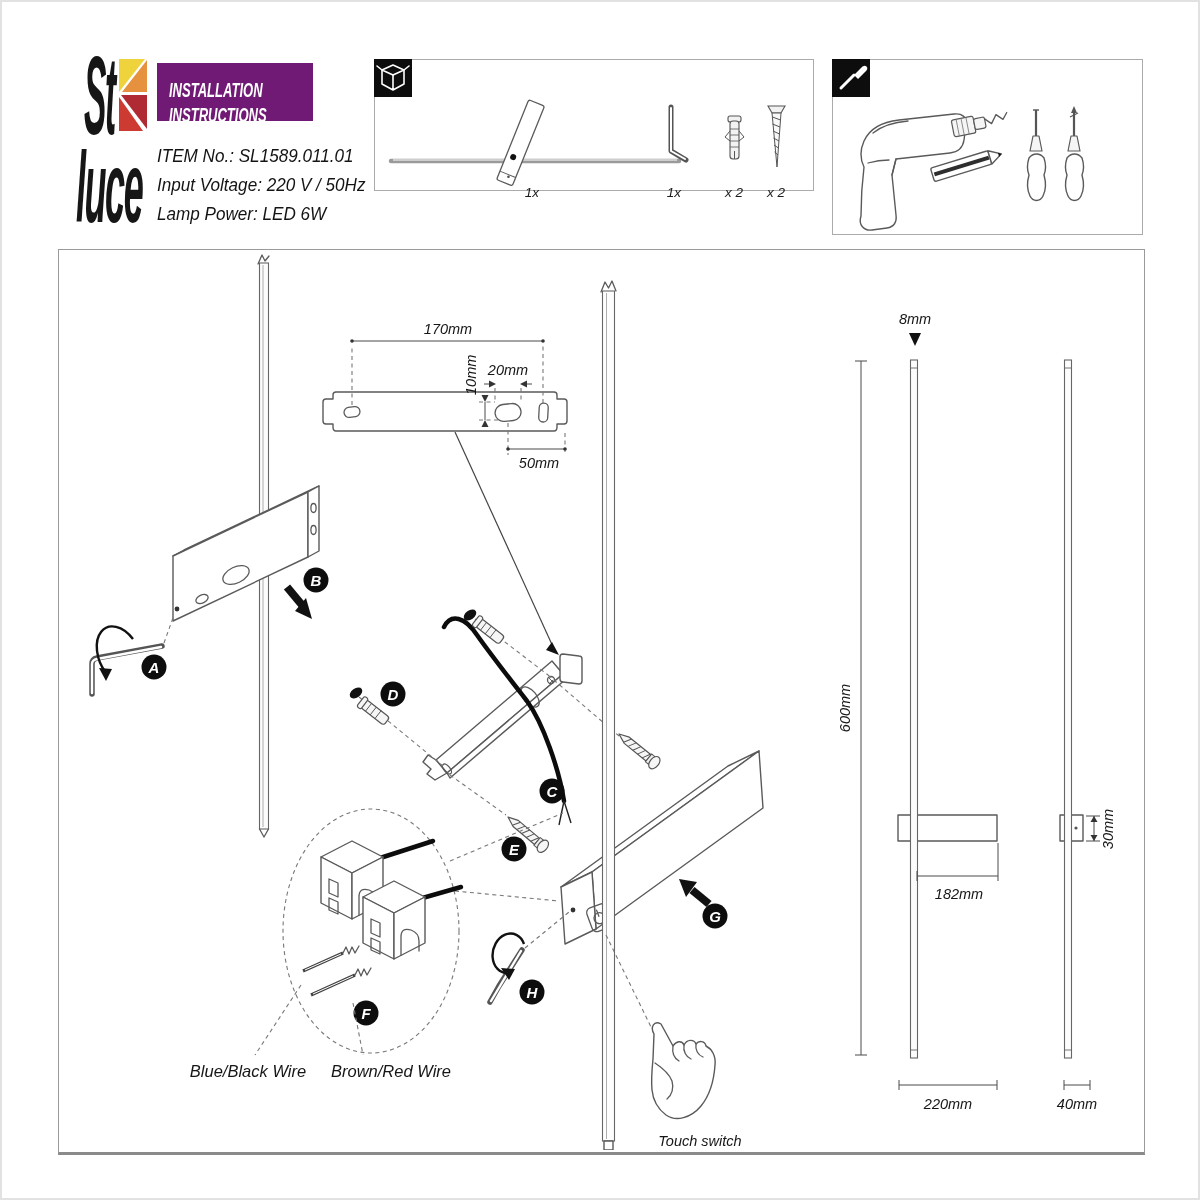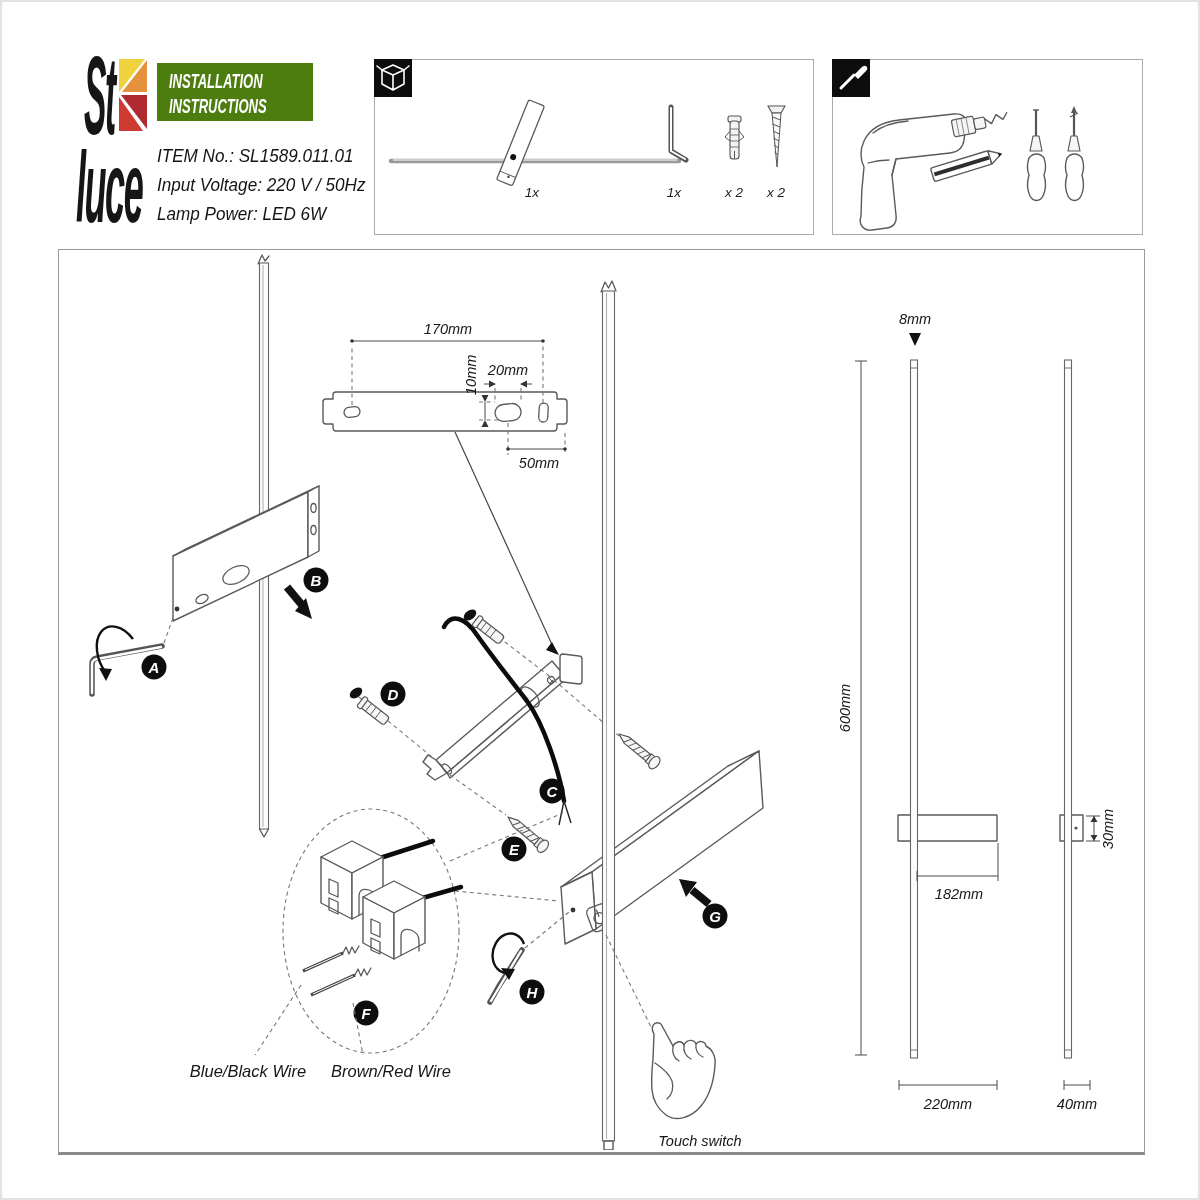--- a/index.html
+++ b/index.html
@@ -5,28 +5,28 @@
   html,body{margin:0;padding:0;background:#fff;}
   .page{position:relative;width:1200px;height:1200px;background:#fff;border:2px solid #e2e2e2;
         box-sizing:border-box;font-family:"Liberation Sans",sans-serif;overflow:hidden;font-style:italic;}
   .abs{position:absolute;}
   
   .logo-st{left:82px;top:50px;font-weight:700;font-size:112px;line-height:0.78;color:#161616;
            letter-spacing:-5px;transform:scaleX(0.30);transform-origin:left top;}
   .logo-luce{left:74px;top:143px;font-weight:700;font-size:100px;line-height:0.85;color:#161616;
            letter-spacing:-4px;transform:scaleX(0.36);transform-origin:left top;}
   
-  .title-bar{left:155px;top:61px;width:156px;height:58px;background:#4d7c0f;color:#fff;
-             font-weight:700;font-size:21px;line-height:25px;padding:5px 0 0 12px;box-sizing:border-box;}
+  .title-bar{left:155px;top:61px;width:156px;height:58px;background:#701a75;color:#fff;
+             font-weight:700;font-size:21px;line-height:25px;padding:14px 0 0 12px;box-sizing:border-box;}
   .title-bar div{transform:scaleX(0.62);transform-origin:left center;white-space:nowrap;}
   .item-lines{left:155px;top:140px;font-size:18px;color:#141414;line-height:29px;
               transform:scaleX(0.95);transform-origin:left top;white-space:nowrap;}
   
   .tbox{border:1.5px solid #ababab;box-sizing:border-box;background:#fff;}
-  .pkg-box{left:372px;top:57px;width:440px;height:176px;}
+  .pkg-box{left:372px;top:57px;width:440px;height:132px;}
   .tool-box{left:830px;top:57px;width:311px;height:176px;}
   .corner-icon{position:absolute;left:-1px;top:-1px;width:38px;height:38px;background:#0d0d0d;}
   
   .main-box{left:56px;top:247px;width:1087px;height:906px;border:1.5px solid #9a9a9a;
             border-bottom:3px solid #8a8a8a;box-sizing:border-box;background:#fff;}
   svg{display:block;}
   .s1{stroke:#5a5a5a;stroke-width:1.3;fill:none;stroke-linejoin:round;stroke-linecap:round;}
   .s1f{stroke:#5a5a5a;stroke-width:1.4;fill:#fff;stroke-linejoin:round;}
   .s1g{stroke:#5a5a5a;stroke-width:1.2;fill:#f5f5f5;stroke-linejoin:round;}
   .dsh{stroke:#787878;stroke-width:1.1;fill:none;stroke-dasharray:4 3.5;}

